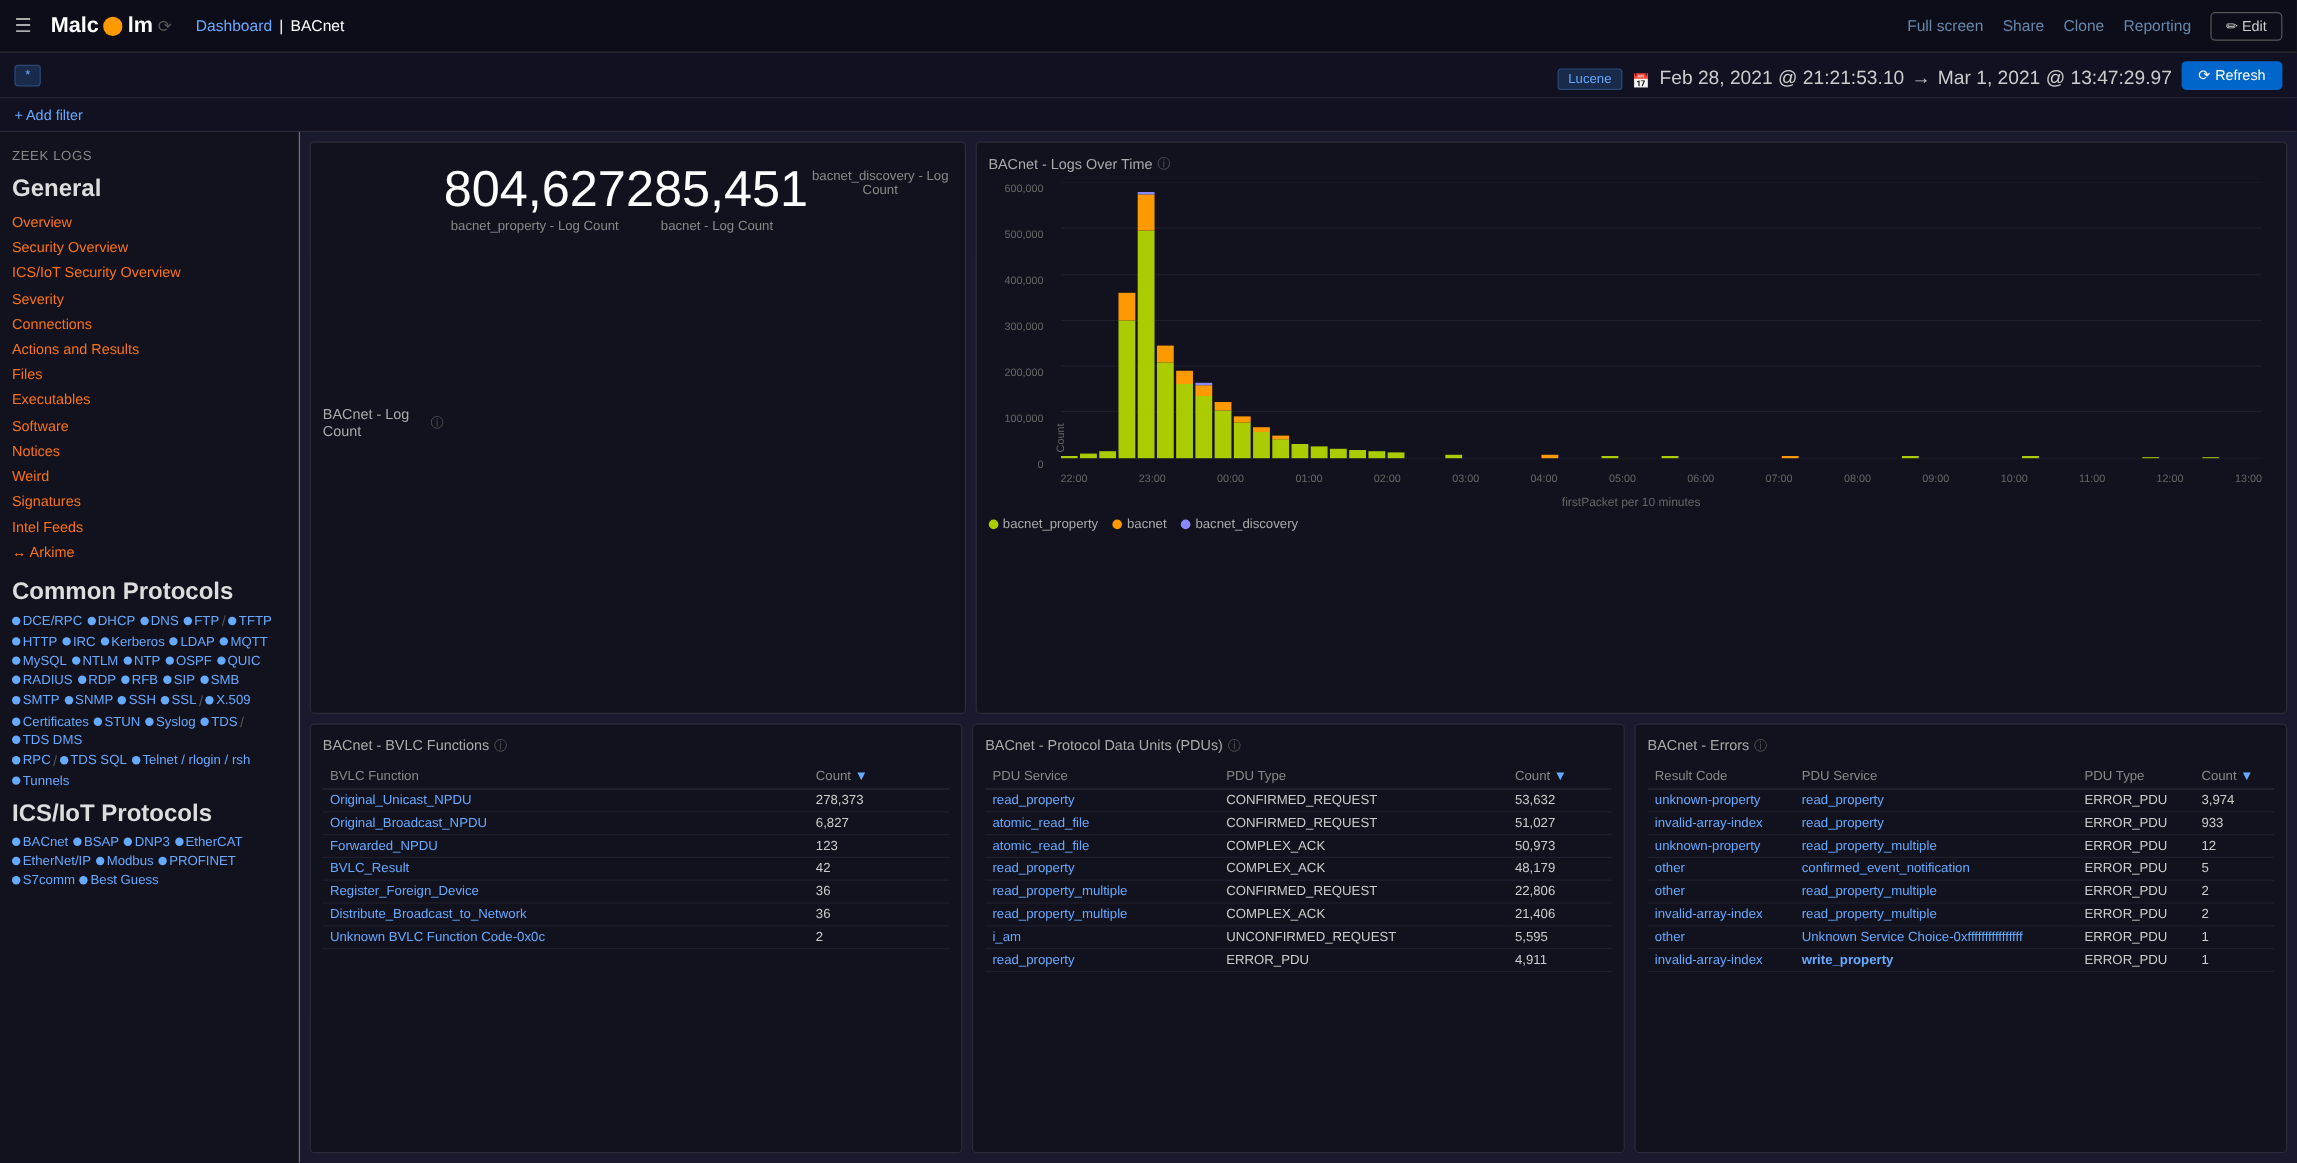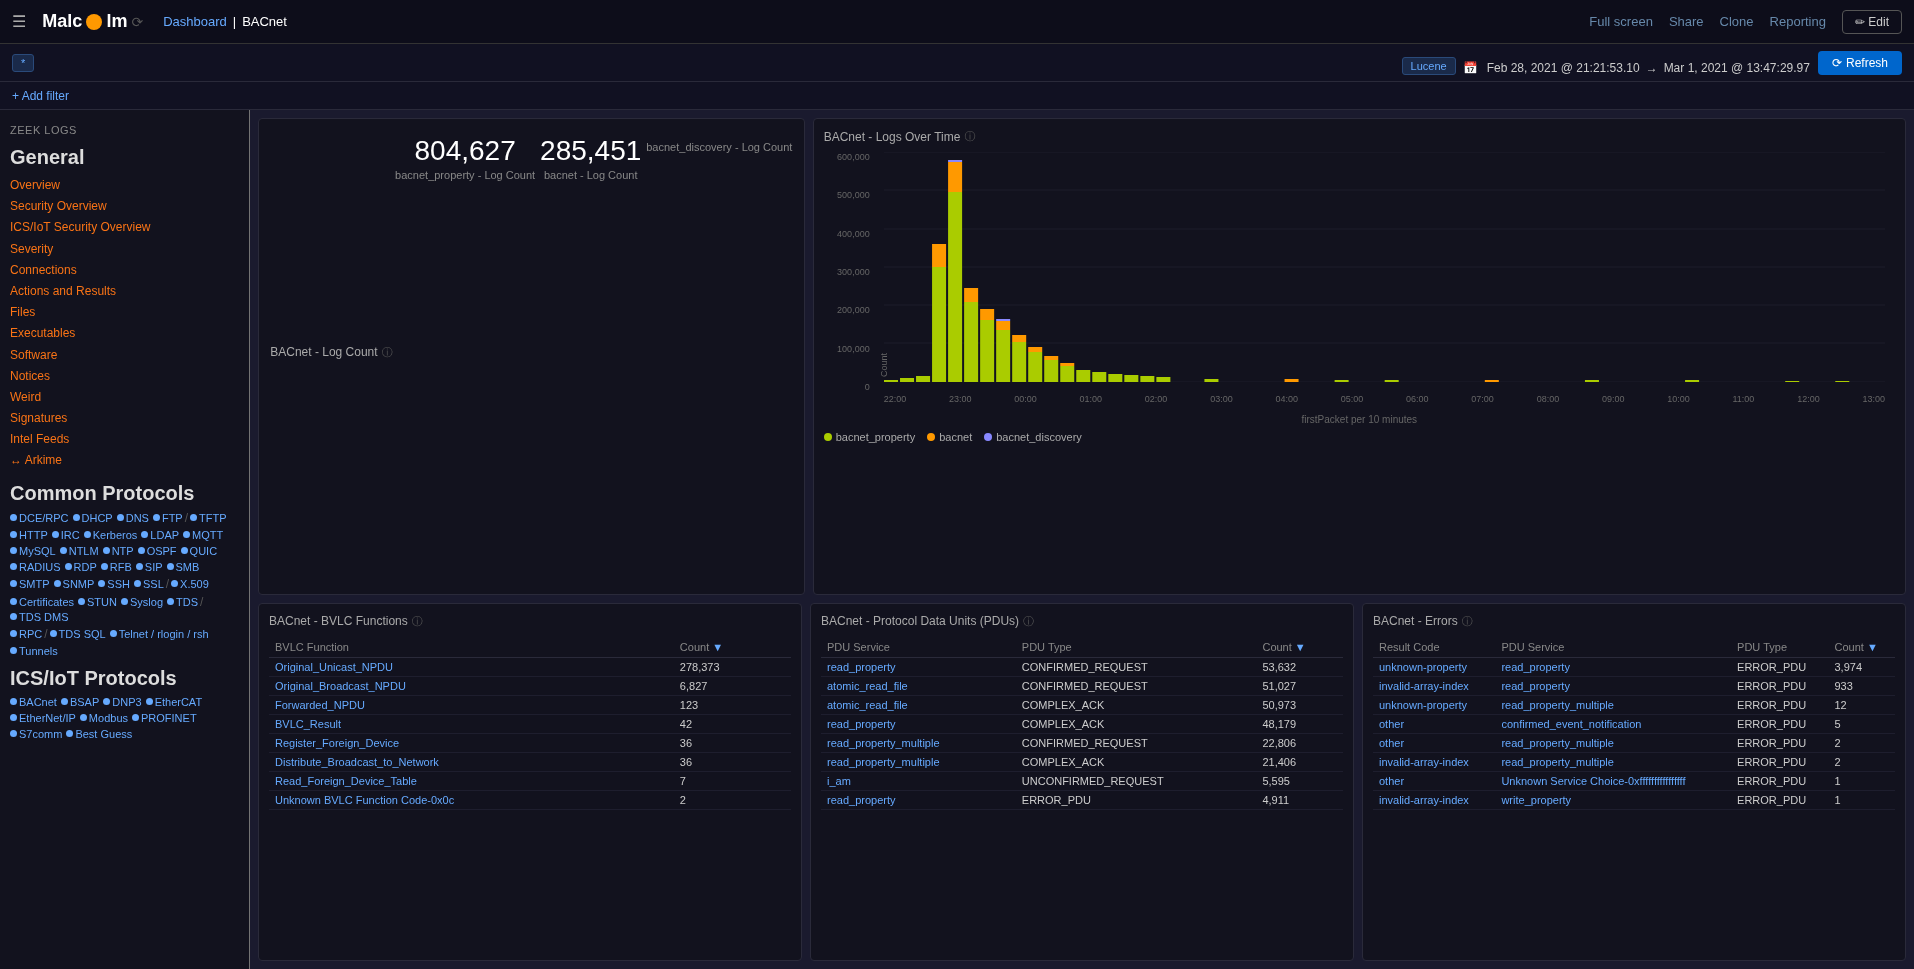--- a/index.html
+++ b/index.html
@@ -14,21 +14,21 @@
     .breadcrumb-sep { color: #555; }
     .nav-right { margin-left: auto; display: flex; align-items: center; gap: 16px; font-size: 13px; color: #68a; }
     .nav-right a { color: #68a; text-decoration: none; cursor: pointer; }
     .edit-btn { border: 1px solid #555; padding: 4px 12px; border-radius: 4px; color: #ccc; cursor: pointer; display: flex; align-items: center; gap: 4px; background: transparent; font-size: 12px; }
     .hamburger { color: #aaa; font-size: 16px; margin-right: 16px; cursor: pointer; }
 
     
     .filter-bar { background: #111122; display: flex; align-items: center; height: 38px; padding: 0 12px; border-bottom: 1px solid #2a2a3a; gap: 10px; }
     .filter-bar-left { display: flex; align-items: center; gap: 8px; }
     .filter-bar-right { margin-left: auto; display: flex; align-items: flex-end; gap: 8px; }
-    .time-range { color: #ccc; font-size: 12px; display: flex; align-items: center; gap: 6px; }
+    .time-range { color: #ccc; font-size: 16px; display: flex; align-items: center; gap: 6px; }
     .lucene-badge { background: #1a2a4a; border: 1px solid #2a4a7a; color: #6af; padding: 2px 8px; border-radius: 3px; font-size: 11px; }
     .refresh-btn { background: #0066cc; color: #fff; border: none; padding: 5px 14px; border-radius: 4px; cursor: pointer; display: flex; align-items: center; gap: 4px; font-size: 12px; }
 
     
     .filter-row { background: #111122; height: 28px; display: flex; align-items: center; padding: 0 12px; border-bottom: 1px solid #2a2a3a; }
 
     
     .sidebar { width: 250px; background: #12121e; border-right: 1px solid #737373; overflow-y: auto; padding: 10px; flex-shrink: 0; }
     .sidebar-section-title { color: #888; font-size: 11px; text-transform: uppercase; margin-bottom: 6px; margin-top: 4px; letter-spacing: 0.5px; }
     .sidebar-group-title { color: #ddd; font-size: 20px; font-weight: bold; margin: 10px 0 6px 0; }
@@ -42,21 +42,21 @@
     .content { flex: 1; overflow-y: auto; background: #1a1a2e; padding: 8px; display: grid; grid-template-columns: 1fr 2fr; grid-template-rows: auto auto; gap: 8px; }
 
     
     .panel { background: #12121e; border: 1px solid #2a2a3a; border-radius: 4px; padding: 10px; }
     .panel-title { color: #aaa; font-size: 12px; margin-bottom: 8px; display: flex; align-items: center; gap: 4px; }
     .panel-title .info-icon { color: #555; font-size: 11px; }
 
     
     .log-count-panel { grid-column: 1; grid-row: 1; display: flex; flex-direction: row; justify-content: space-around; }
     .log-count-item { text-align: center; padding: 8px 0; }
-    .log-count-number { color: #fff; font-size: 28px; font-weight: 300; line-height: 1; }
+    .log-count-number { color: #fff; font-size: 42px; font-weight: 300; line-height: 1; }
     .log-count-label { color: #888; font-size: 11px; margin-top: 4px; }
 
     
     .logs-over-time-panel { grid-column: 2; grid-row: 1; }
     .legend { display: flex; gap: 12px; margin-top: 6px; }
     .legend-item { display: flex; align-items: center; gap: 4px; font-size: 11px; color: #aaa; }
     .legend-dot { width: 8px; height: 8px; border-radius: 50%; }
 
     
     .bottom-panels { grid-column: 1 / -1; grid-row: 2; display: grid; grid-template-columns: 1fr 1fr 1fr; gap: 8px; }
@@ -413,24 +413,20 @@
               </tr>
               <tr>
                 <td style="color:#6af;">Register_Foreign_Device</td>
                 <td class="count-val">36</td>
               </tr>
               <tr>
                 <td style="color:#6af;">Distribute_Broadcast_to_Network</td>
                 <td class="count-val">36</td>
               </tr>
               <tr>
-                <td style="color:#6af;">Read_Foreign_Device_Table</td>
-                <td class="count-val">7</td>
-              </tr>
-              <tr>
                 <td style="color:#6af;">Unknown BVLC Function Code-0x0c</td>
                 <td class="count-val">2</td>
               </tr>
             </tbody>
         </table>
       </div>
 
       <div class="panel">
         <div class="panel-title">
           <span>BACnet - Protocol Data Units (PDUs)</span>
@@ -541,21 +537,21 @@
                 <td class="count-val">2</td>
               </tr>
               <tr>
                 <td style="color:#6af;">other</td>
                 <td style="color:#6af;">Unknown Service Choice-0xffffffffffffffff</td>
                 <td>ERROR_PDU</td>
                 <td class="count-val">1</td>
               </tr>
               <tr>
                 <td style="color:#6af;">invalid-array-index</td>
-                <td style="color:#6af;">write_property</td>
+                <td style="color:#6af;font-weight:bold;">write_property</td>
                 <td>ERROR_PDU</td>
                 <td class="count-val">1</td>
               </tr>
             </tbody>
         </table>
       </div>
 
     </div>
   </div>
 </div>

